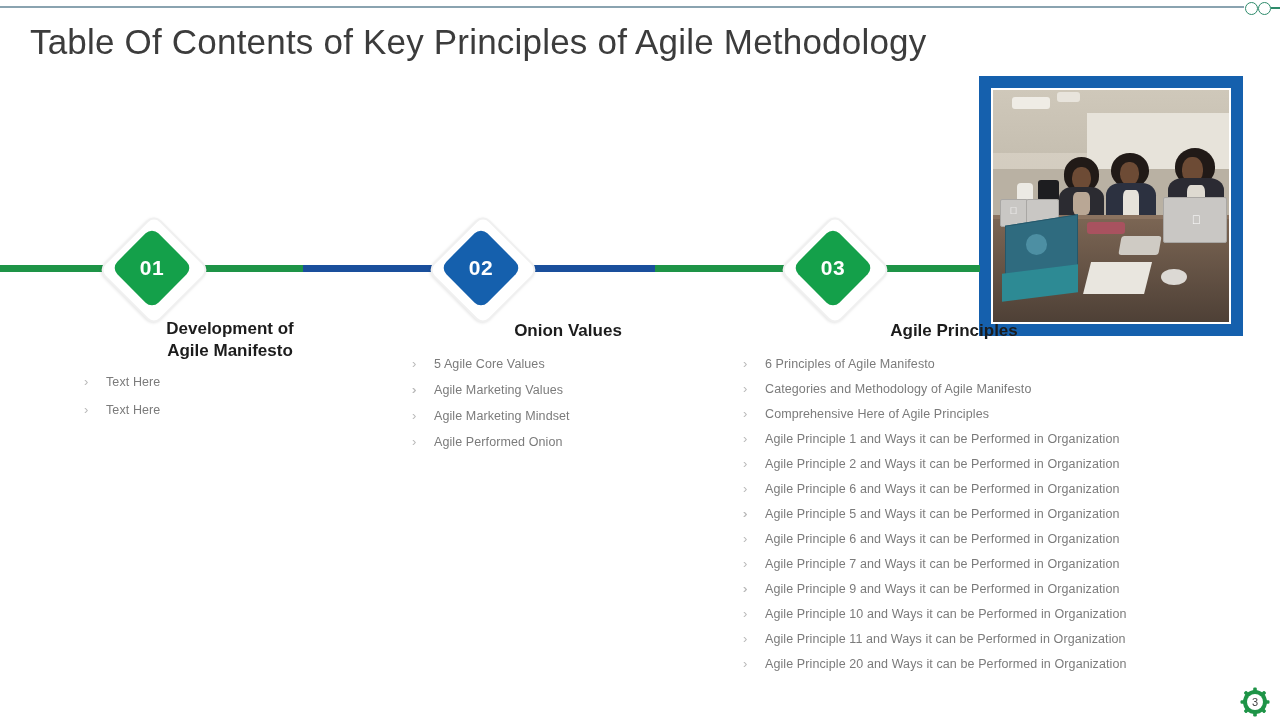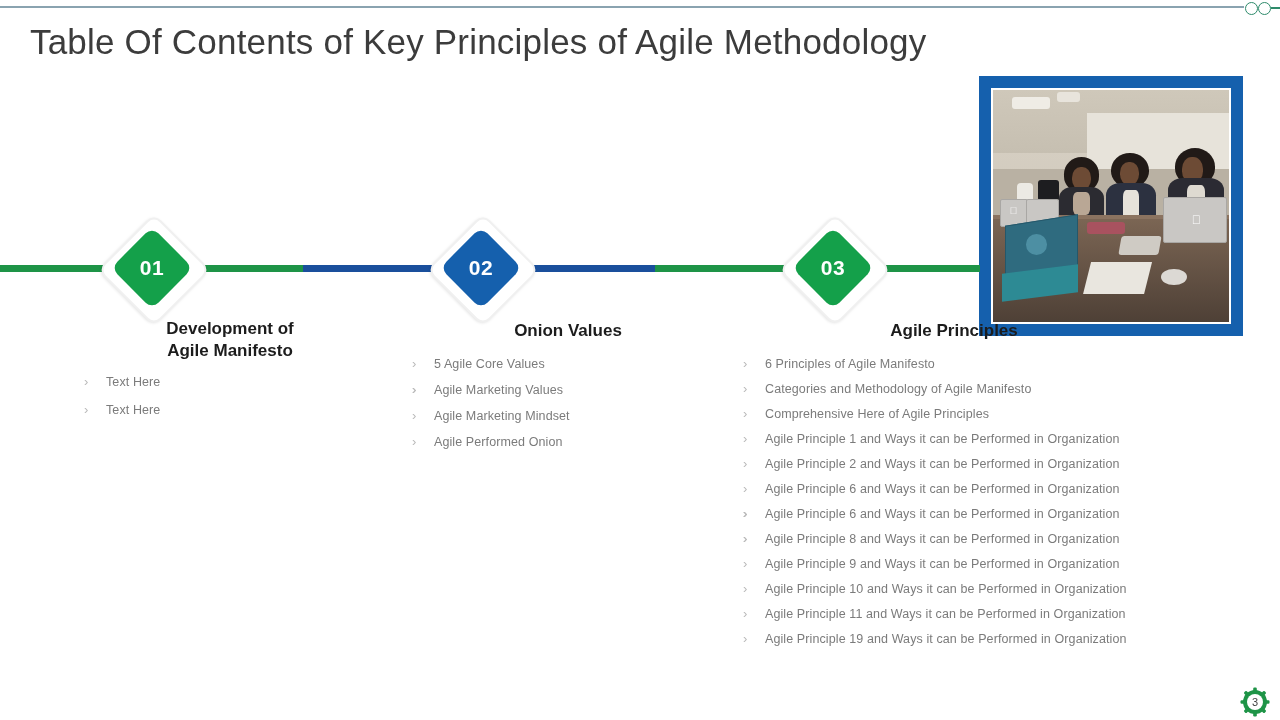--- a/index.html
+++ b/index.html
@@ -439,28 +439,28 @@
 <div class="col col-3">
   <div class="col-head">Agile Principles</div>
   <ul class="bullets">
     <li><span class="chev">›</span><span>6 Principles of Agile Manifesto</span></li>
     <li><span class="chev">›</span><span>Categories and Methodology of Agile Manifesto</span></li>
     <li><span class="chev">›</span><span>Comprehensive Here of Agile Principles</span></li>
     <li><span class="chev">›</span><span>Agile Principle 1 and Ways it can be Performed in Organization</span></li>
     <li><span class="chev">›</span><span>Agile Principle 2 and Ways it can be Performed in Organization</span></li>
     <li><span class="chev">›</span><span>Agile Principle 6 and Ways it can be Performed in Organization</span></li>
     <li><span class="chev">›</span></li>
+    <li><span class="chev">›</span><span>Agile Principle 5 and Ways it can be Performed in Organization</span></li>
+    <li><span class="chev">›</span><span>Agile Principle 6 and Ways it can be Performed in Organization</span></li>
+    <li><span class="chev">›</span><span>Agile Principle 7 and Ways it can be Performed in Organization</span></li>
     <li><span class="chev">›</span></li>
-    <li><span class="chev">›</span><span>Agile Principle 6 and Ways it can be Performed in Organization</span></li>
-    <li><span class="chev">›</span></li>
-    <li><span class="chev">›</span><span>Agile Principle 8 and Ways it can be Performed in Organization</span></li>
     <li><span class="chev">›</span><span>Agile Principle 9 and Ways it can be Performed in Organization</span></li>
     <li><span class="chev">›</span><span>Agile Principle 10 and Ways it can be Performed in Organization</span></li>
     <li><span class="chev">›</span><span>Agile Principle 11 and Ways it can be Performed in Organization</span></li>
-    <li><span class="chev">›</span><span>Agile Principle 19 and Ways it can be Performed in Organization</span></li>
+    <li><span class="chev">›</span><span>Agile Principle 20 and Ways it can be Performed in Organization</span></li>
   </ul>
 </div>
 
 <div class="page-badge">
   <svg width="30" height="30" viewBox="0 0 30 30">
     <g fill="#1e9447">
       <circle cx="15" cy="15" r="12"></circle>
       <g>
         <rect x="13.2" y="0.5" width="3.6" height="5" rx="1.2"></rect>
         <rect x="13.2" y="24.5" width="3.6" height="5" rx="1.2"></rect>

